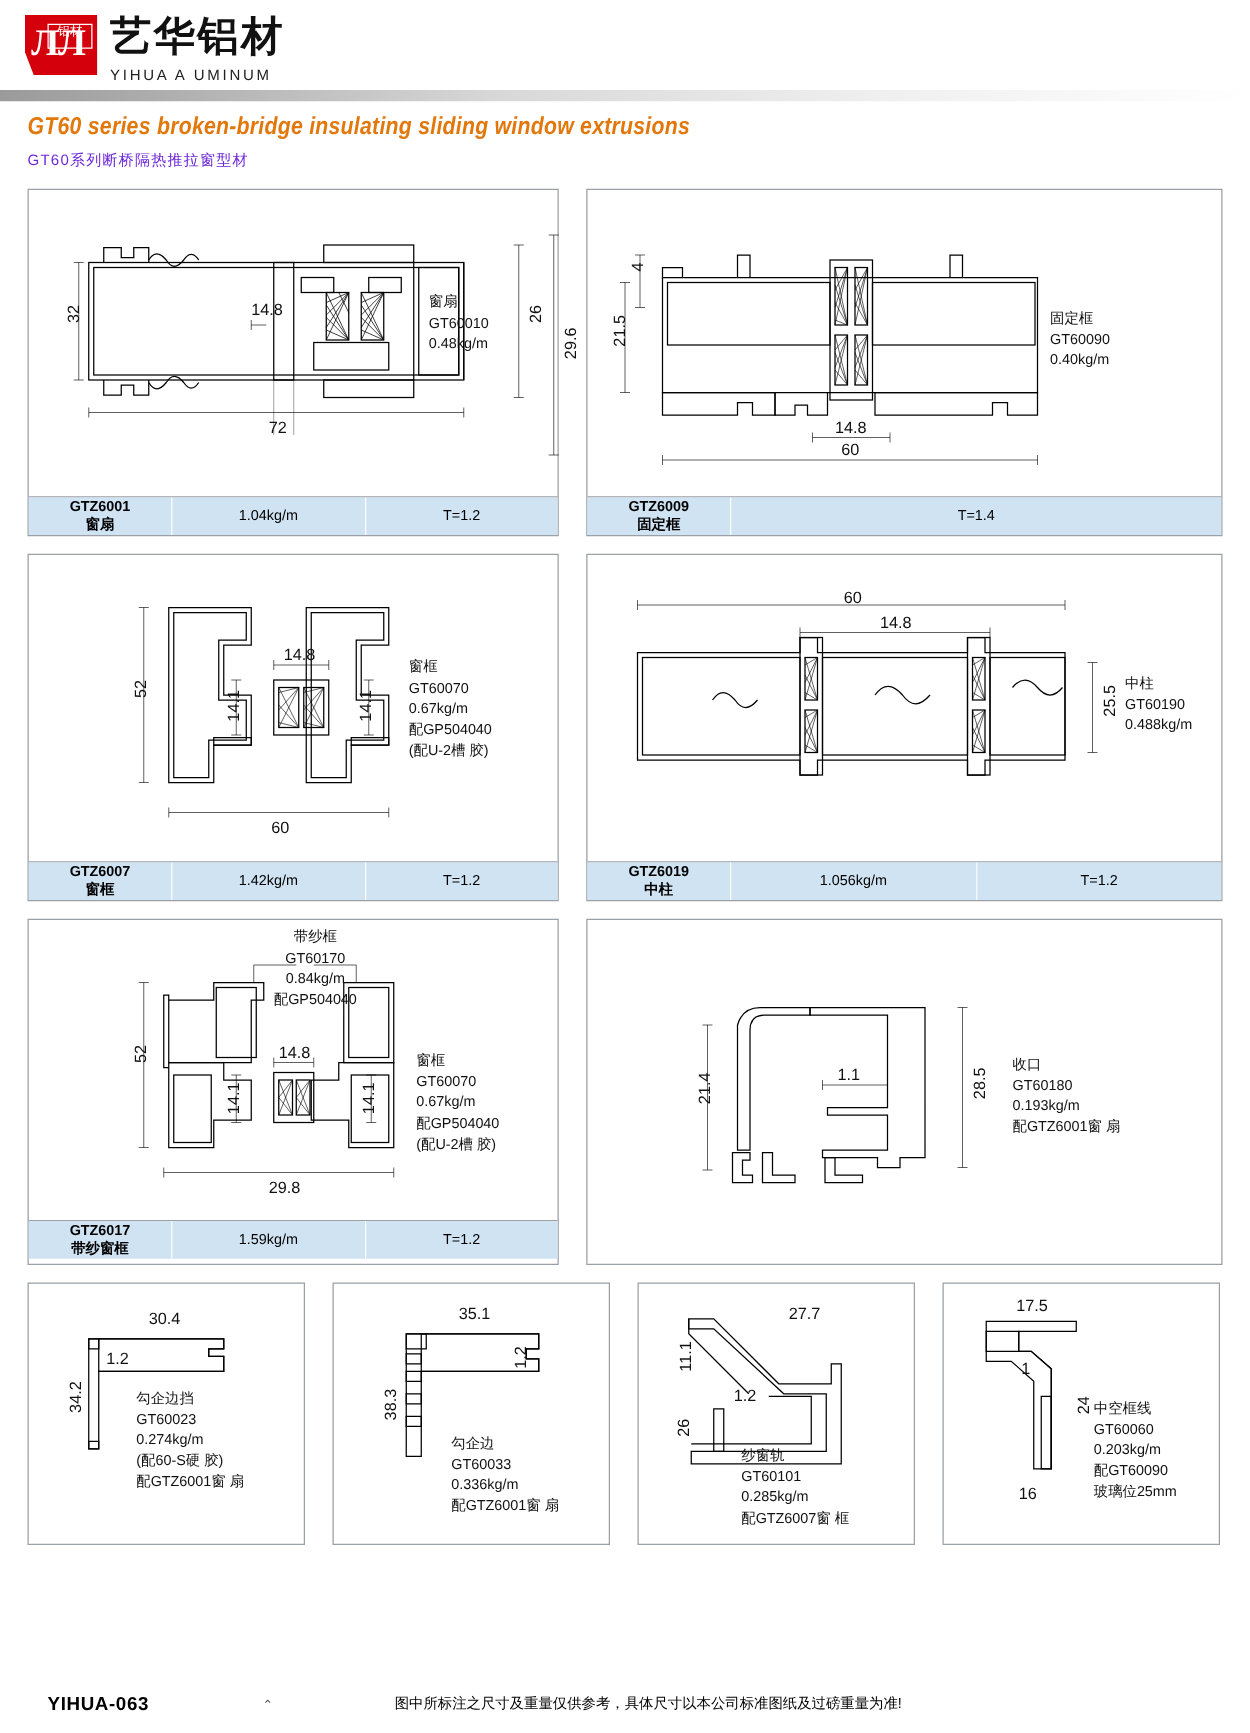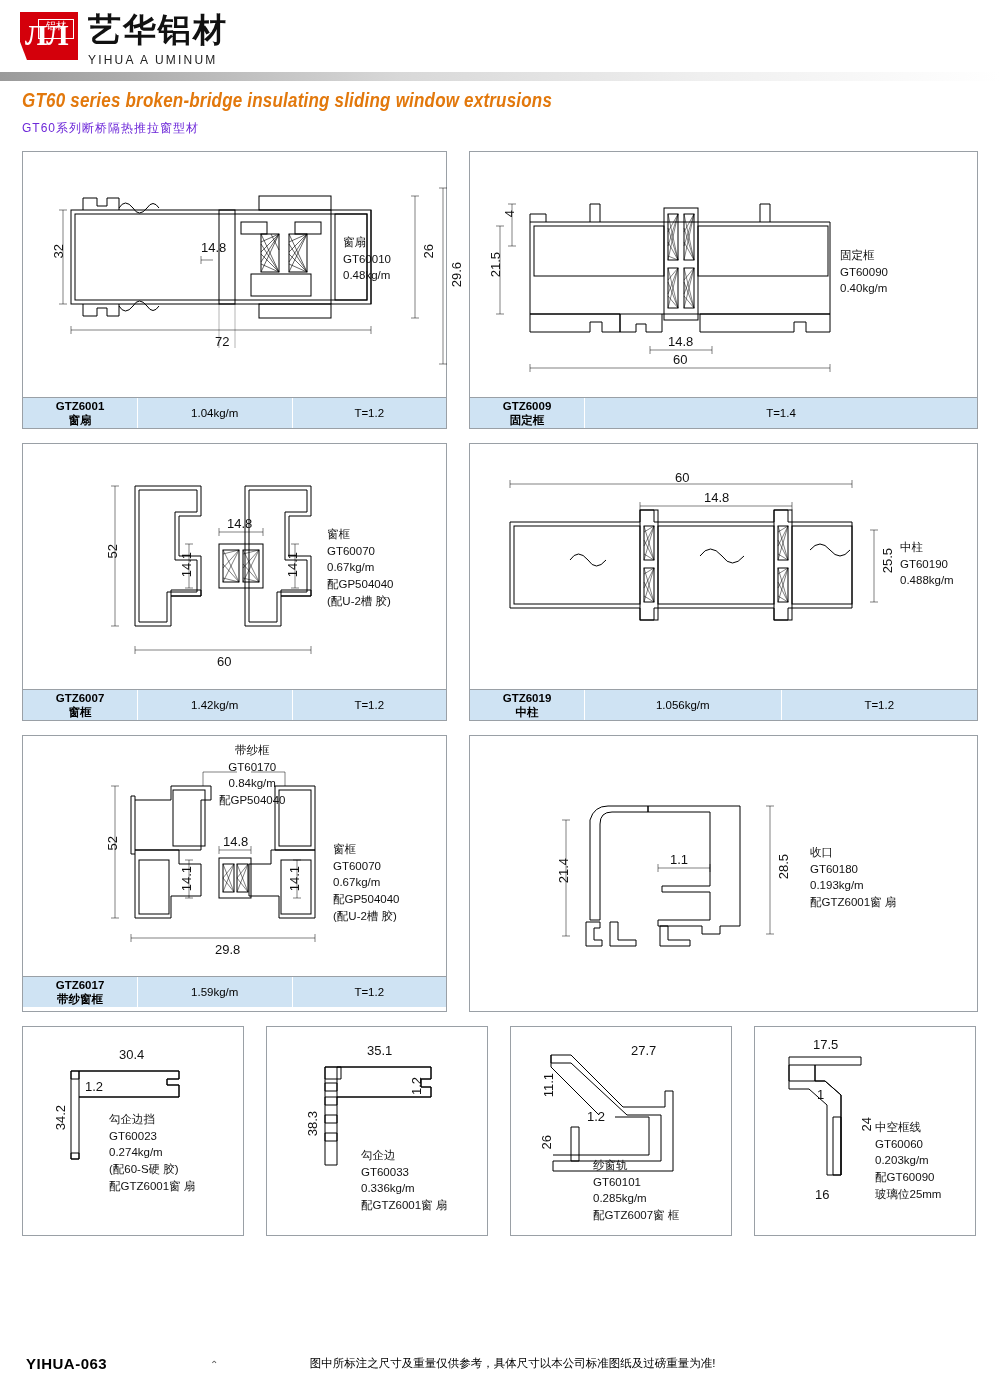--- a/index.html
+++ b/index.html
@@ -129,24 +129,24 @@
     color: #111;
     font-family: "Liberation Sans", sans-serif;
   }
   .dim.vert { writing-mode: vertical-rl; transform: rotate(180deg); }
 
   svg { display: block; }
 
   
   .footer {
     position: absolute;
-    left: 4px; right: 0; bottom: 14px;
+    left: 16px; right: 0; bottom: 14px;
     padding: 0 22px;
     display: flex;
-    align-items: center;
+    align-items: flex-start;
   }
   .footer .pagecode {
     font-size: 15px;
     font-weight: bold;
     letter-spacing: 0.5px;
   }
   .footer .note {
     flex: 1;
     text-align: center;
     font-size: 11.5px;

